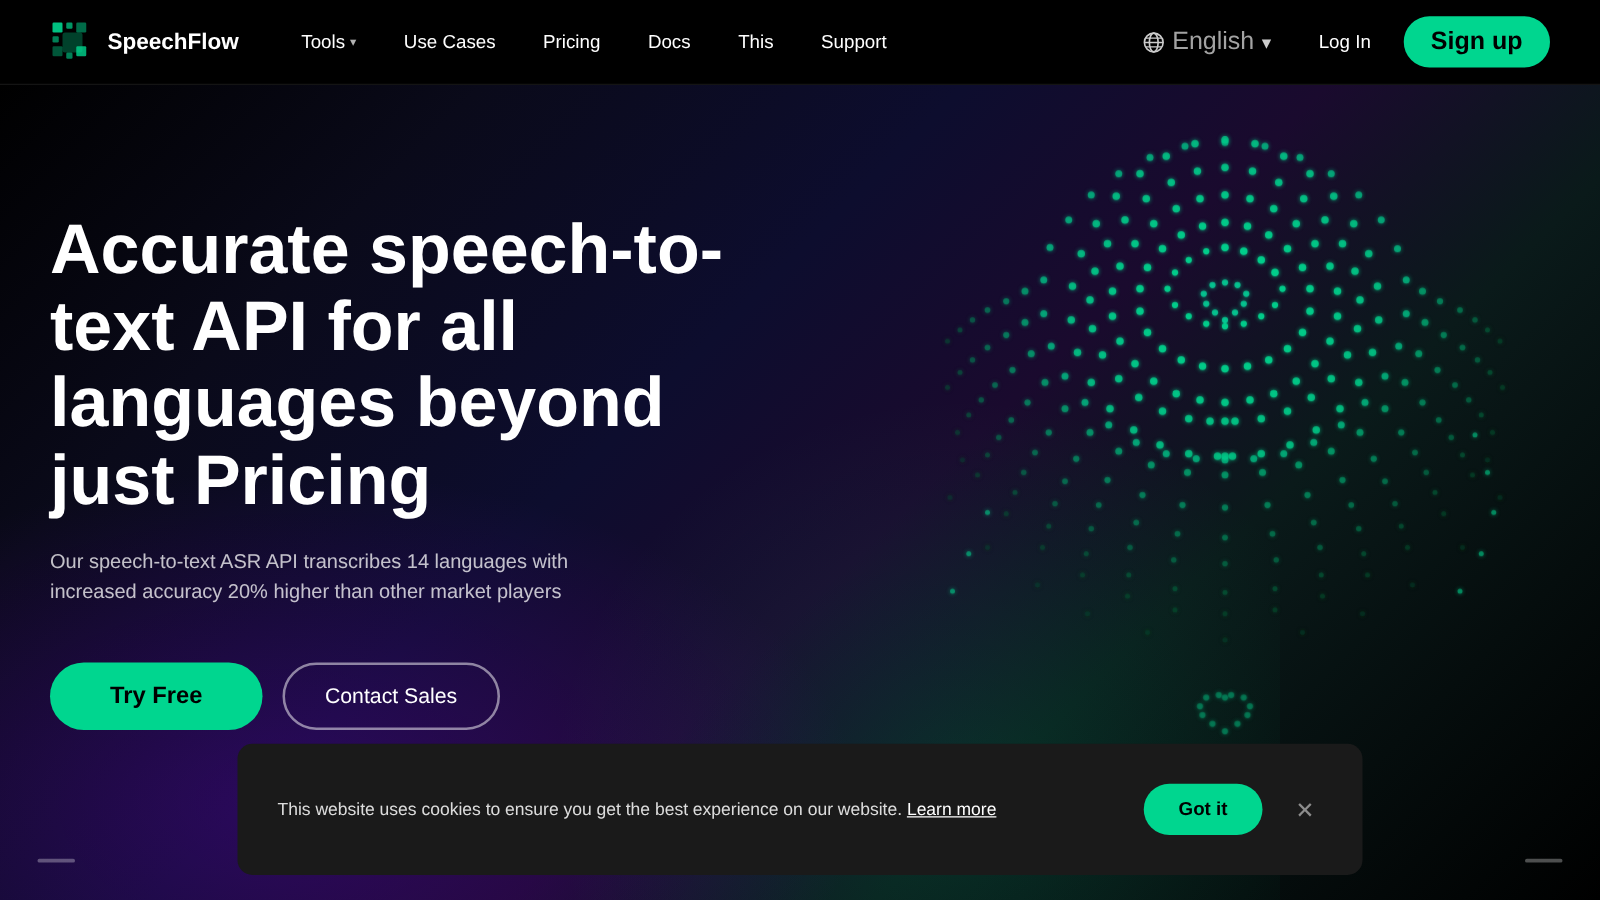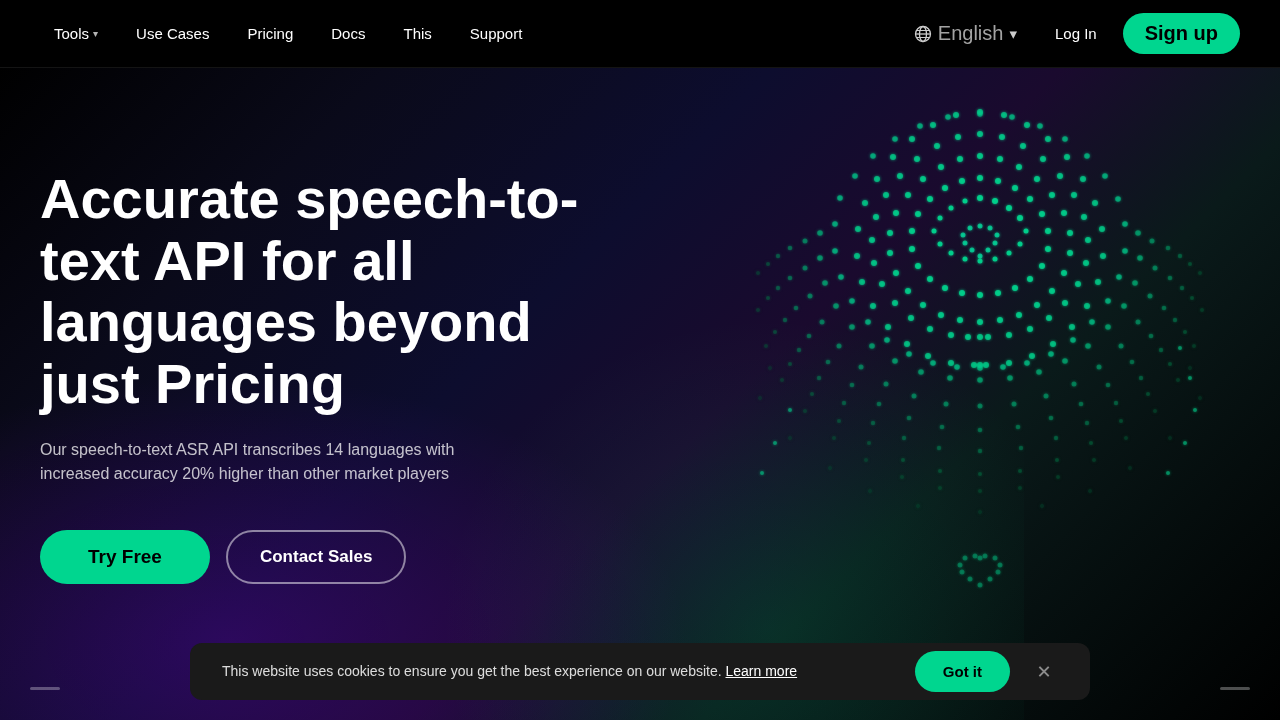--- a/index.html
+++ b/index.html
@@ -160,21 +160,21 @@
       font-weight: 700;
       border-radius: 30px;
       border: none;
       cursor: pointer;
     }
     .btn-contact {
       padding: 15px 32px;
       background: transparent;
       color: #fff;
       font-size: 17px;
-      font-weight: 700;
+      font-weight: 400;
       border-radius: 30px;
       border: 2px solid rgba(255,255,255,0.5);
       cursor: pointer;
       text-align: right;
     }
 
     
     .hero-visual {
       position: absolute;
       right: 60px;
@@ -186,21 +186,21 @@
 
     
     .cookie-banner {
       position: absolute;
       bottom: 20px;
       left: 50%;
       transform: translateX(-50%);
       width: 900px;
       background: #1a1a1a;
       border-radius: 12px;
-      padding: 8px 32px;
+      padding: 32px 32px;
       display: flex;
       align-items: center;
       justify-content: space-between;
       z-index: 20;
       gap: 20px;
     }
     .cookie-text {
       font-size: 14px;
       color: rgba(255,255,255,0.85);
       line-height: 1.5;
@@ -252,20 +252,33 @@
       width: 30px;
       height: 3px;
       background: rgba(255,255,255,0.3);
       border-radius: 2px;
     }
   </style>
 </head>
 <body>
 
 <nav>
+  <a class="logo">
+    <svg class="logo-icon" viewBox="0 0 36 36" fill="none">
+      <rect x="2" y="2" width="8" height="8" rx="1" fill="#00d68f" opacity="0.9"></rect>
+      <rect x="13" y="2" width="5" height="5" rx="1" fill="#00d68f" opacity="0.7"></rect>
+      <rect x="21" y="2" width="8" height="8" rx="1" fill="#00d68f" opacity="0.5"></rect>
+      <rect x="2" y="13" width="5" height="5" rx="1" fill="#00d68f" opacity="0.6"></rect>
+      <rect x="10" y="10" width="16" height="16" rx="2" fill="#00d68f" opacity="0.3"></rect>
+      <rect x="2" y="21" width="8" height="8" rx="1" fill="#00d68f" opacity="0.4"></rect>
+      <rect x="13" y="26" width="5" height="5" rx="1" fill="#00d68f" opacity="0.6"></rect>
+      <rect x="21" y="21" width="8" height="8" rx="1" fill="#00d68f" opacity="0.8"></rect>
+    </svg>
+    <span>SpeechFlow</span>
+  </a>
 
   <div class="nav-links">
     <a class="nav-item">
       <span>Tools</span>
       <span class="chevron">▾</span>
     </a>
     <a class="nav-item">
       <span>Use Cases</span>
     </a>
     <a class="nav-item">

